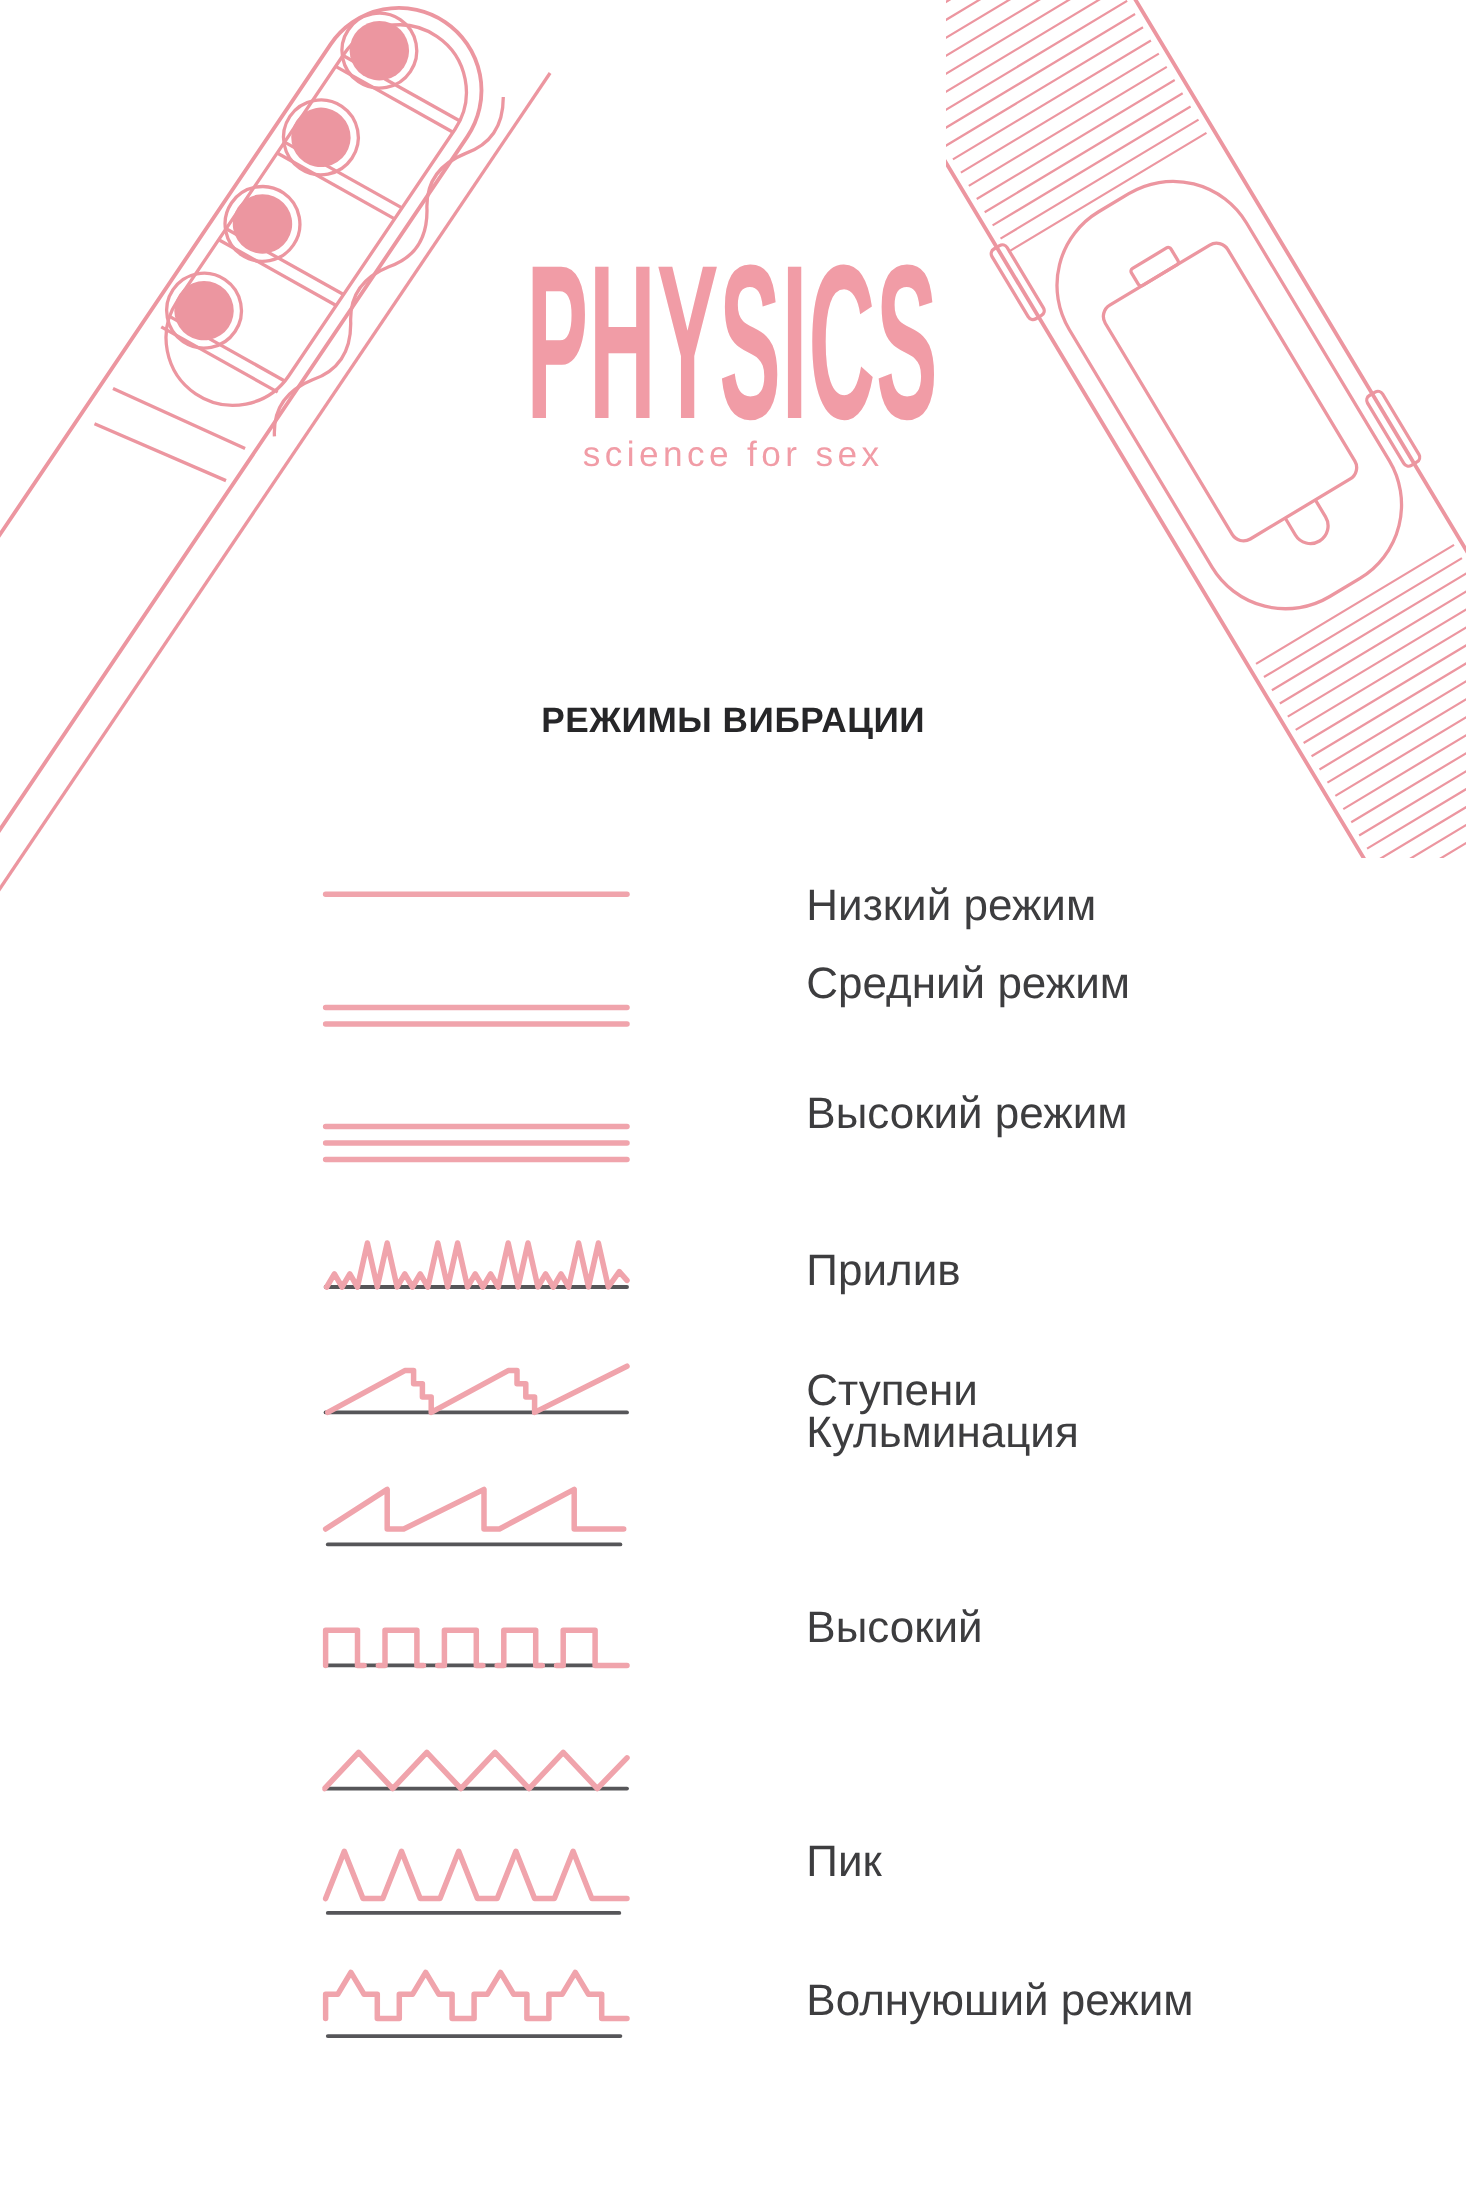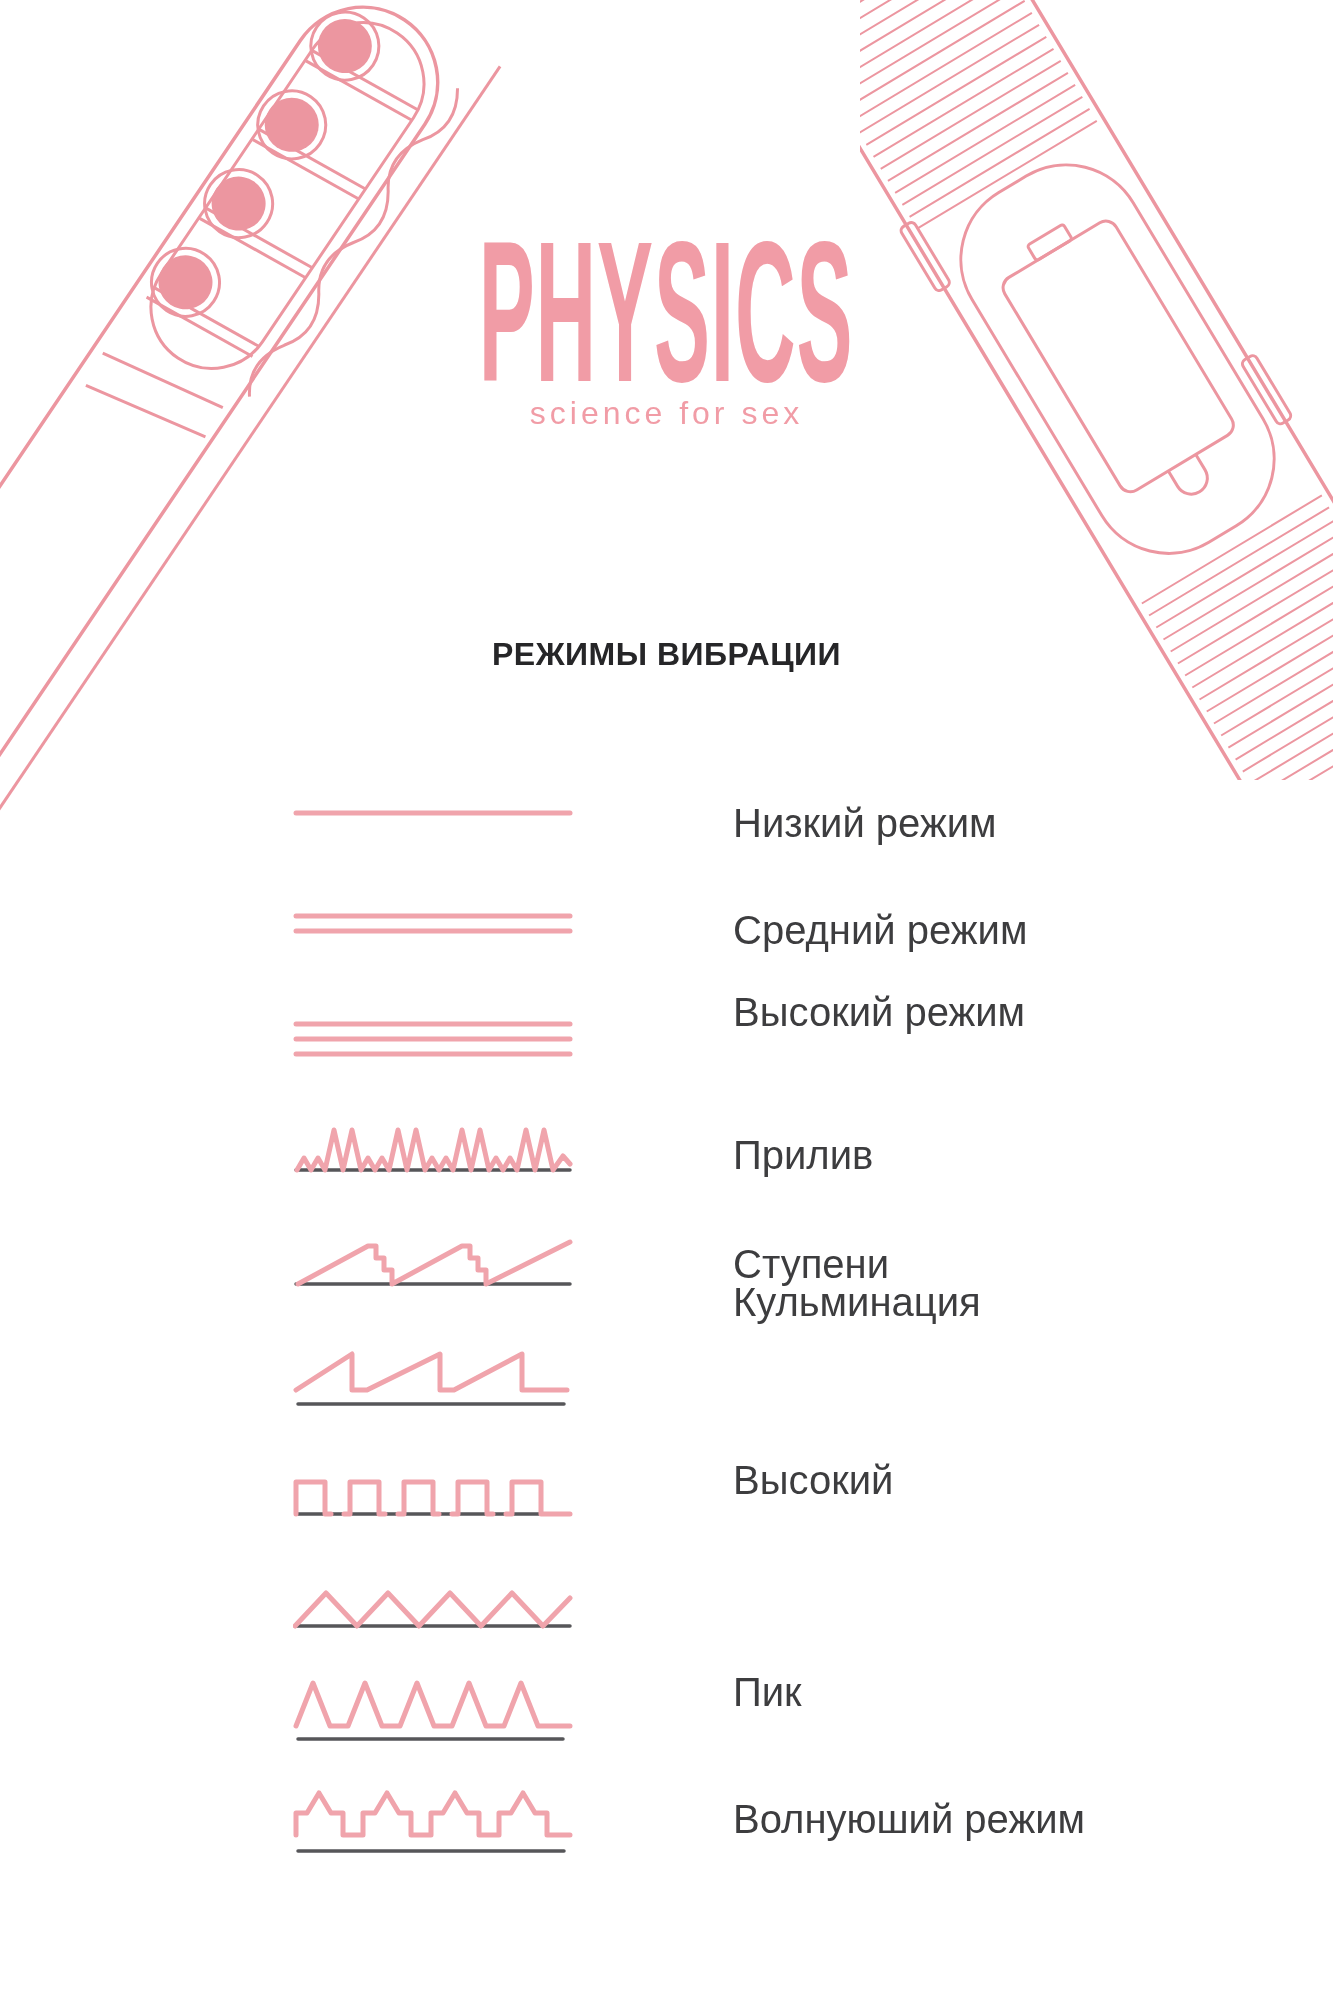--- a/index.html
+++ b/index.html
@@ -93,21 +93,21 @@
 
   <svg class="abs" style="left:293px;top:806px" width="280" height="14" viewBox="0 0 280 14">
     <line class="pk" x1="3" y1="7" x2="277" y2="7"></line>
   </svg>
   <div class="abs mode-label" style="top:801px">Низкий режим</div>
 
   <svg class="abs" style="left:293px;top:911px" width="280" height="26" viewBox="0 0 280 26">
     <line class="pk" x1="3" y1="5" x2="277" y2="5"></line>
     <line class="pk" x1="3" y1="20" x2="277" y2="20"></line>
   </svg>
-  <div class="abs mode-label" style="top:908px">Средний режим</div>
+  <div class="abs mode-label" style="top:872px">Средний режим</div>
 
   <svg class="abs" style="left:293px;top:1019px" width="280" height="40" viewBox="0 0 280 40">
     <line class="pk" x1="3" y1="5" x2="277" y2="5"></line>
     <line class="pk" x1="3" y1="20" x2="277" y2="20"></line>
     <line class="pk" x1="3" y1="35" x2="277" y2="35"></line>
   </svg>
   <div class="abs mode-label" style="top:990px">Высокий режим</div>
 
   <svg class="abs" style="left:293px;top:1120px" width="280" height="60" viewBox="0 0 280 60">
     <line class="dk" x1="3" y1="50" x2="277" y2="50"></line>

